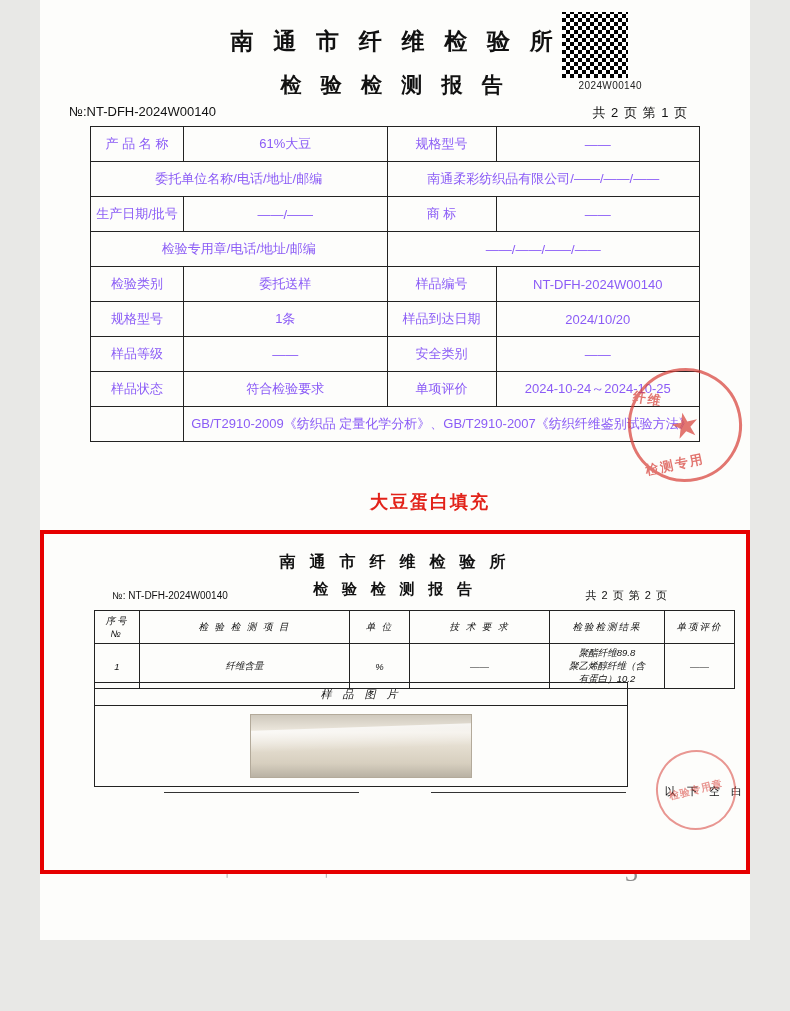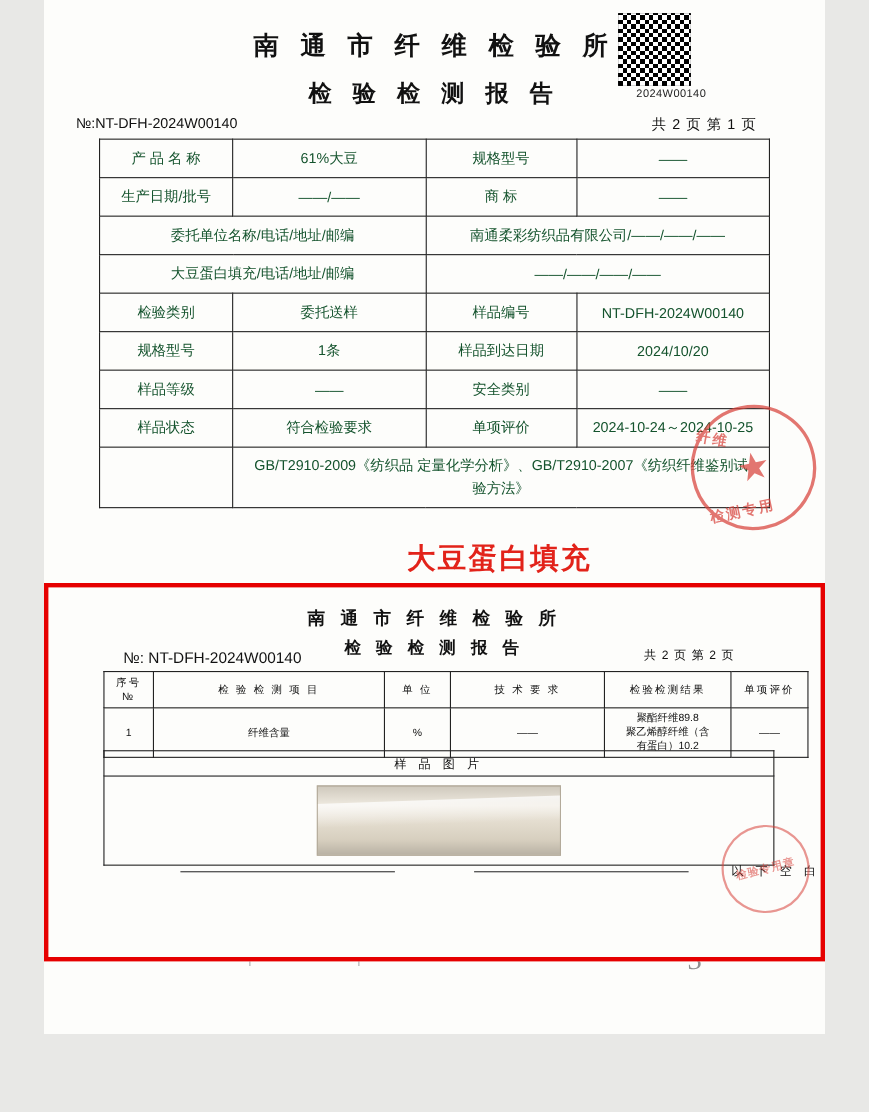--- a/index.html
+++ b/index.html
@@ -84,22 +84,22 @@
     position: absolute;
     left: 50px;
     top: 126px;
     width: 610px;
     border-collapse: collapse;
     table-layout: fixed;
   }
   table.main td {
     border: 1px solid #222;
     font-size: 13px;
-    color: #14532d;
-    padding: 6px 14px;
+    color: #8b5cf6;
+    padding: 6px 0;
     text-align: center;
     height: 22px;
   }
   td.lbl { width: 92px; }
   td.lbl2 { width: 108px; }
   td.wide { text-align: left; padding-left: 10px; }
   .tall2 { height: 56px; }
 
   
   .stamp1 {
@@ -137,21 +137,21 @@
     color: #d8433c;
     font-weight: bold;
     letter-spacing: 2px;
   }
 
   .annot {
     position: absolute;
     left: 330px;
     top: 490px;
     color: #e2231a;
-    font-size: 26px;
+    font-size: 18px;
     font-weight: bold;
     letter-spacing: 2px;
     font-family: "Liberation Serif", serif;
   }
 
   .std-text {
     font-size: 12.5px;
     text-align: left;
     line-height: 1.6;
   }
@@ -202,21 +202,21 @@
     font-weight: bold;
     letter-spacing: 5px;
     margin-top: 7px;
     color: #111;
     font-family: "Liberation Serif", serif;
   }
   .o-no {
     position: absolute;
     left: 68px;
     top: 56px;
-    font-size: 14px;
+    font-size: 10px;
     color: #111;
   }
   .o-page {
     position: absolute;
     right: 78px;
     top: 54px;
     font-size: 11px;
     color: #111;
     letter-spacing: 1px;
     margin-left: 19px;
@@ -229,37 +229,39 @@
     width: 610px;
     border-collapse: collapse;
     table-layout: fixed;
   }
   table.res th, table.res td {
     border: 1px solid #222;
     font-size: 9.5px;
     color: #111;
     text-align: center;
     padding: 3px 2px;
+    font-style: italic;
   }
   table.res th { font-weight: normal; letter-spacing: 2px; height: 26px;}
   table.res td { height: 34px; }
   .c-seq { width: 40px; }
   .c-item { width: 205px; }
   .c-unit { width: 55px; }
   .c-req { width: 135px; }
   .c-res { width: 110px; }
   .c-eval { width: 65px; }
   .res-multi { font-size: 9px; line-height: 1.35; }
 
   table.pic {
     position: absolute;
     left: 50px;
     top: 148px;
-    width: 610px;
+    width: 534px;
     border-collapse: collapse;
+    font-style: italic;
   }
   table.pic td {
     border: 1px solid #222;
     text-align: center;
     font-size: 11px;
     letter-spacing: 4px;
     color: #111;
   }
   .pic-head { height: 20px; }
   .pic-body { height: 78px; }
@@ -340,31 +342,31 @@
 
   <table class="main">
     <tbody>
         <tr>
       <td class="lbl">产 品 名 称</td>
       <td>61%大豆</td>
       <td class="lbl2">规格型号</td>
       <td>——</td>
     </tr>
     <tr>
+      <td class="wide tall2" colspan="2">委托单位名称/电话/地址/邮编</td>
+      <td class="wide tall2" colspan="2">南通柔彩纺织品有限公司/——/——/——</td>
+    </tr>
+    <tr>
       <td class="lbl">生产日期/批号</td>
       <td>——/——</td>
       <td class="lbl2">商  标</td>
       <td>——</td>
     </tr>
     <tr>
-      <td class="wide tall2" colspan="2">委托单位名称/电话/地址/邮编</td>
-      <td class="wide tall2" colspan="2">南通柔彩纺织品有限公司/——/——/——</td>
-    </tr>
-    <tr>
-      <td class="wide tall2" colspan="2">大豆蛋白填充/电话/地址/邮编</td>
+      <td class="wide tall2" colspan="2">检验专用章/电话/地址/邮编</td>
       <td class="wide tall2" colspan="2">——/——/——/——</td>
     </tr>
     <tr>
       <td class="lbl">检验类别</td>
       <td>委托送样</td>
       <td class="lbl2">样品编号</td>
       <td>NT-DFH-2024W00140</td>
     </tr>
     <tr>
       <td class="lbl">规格型号</td>

